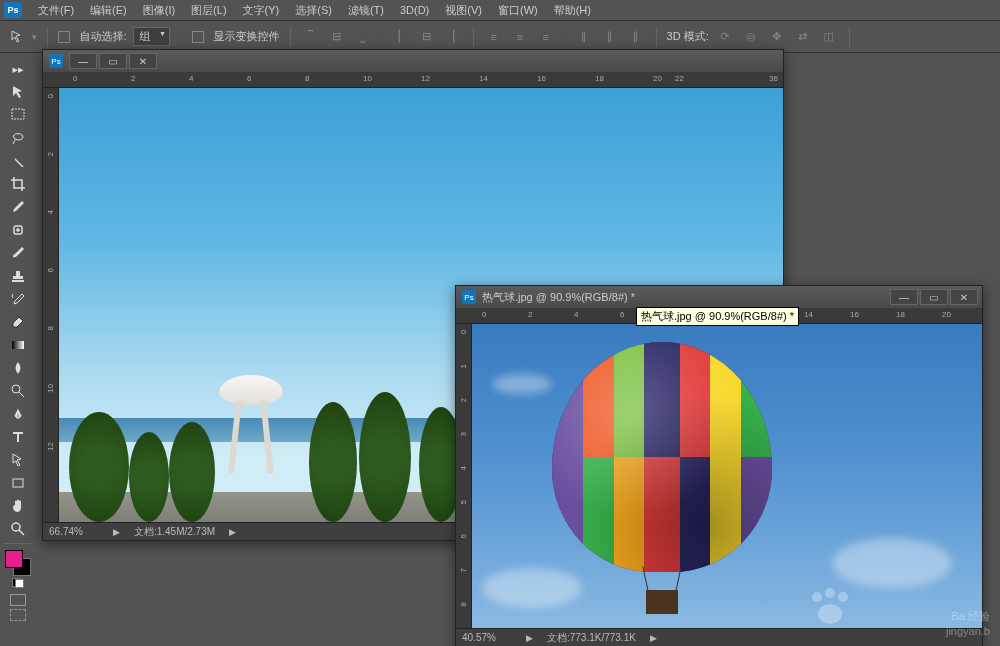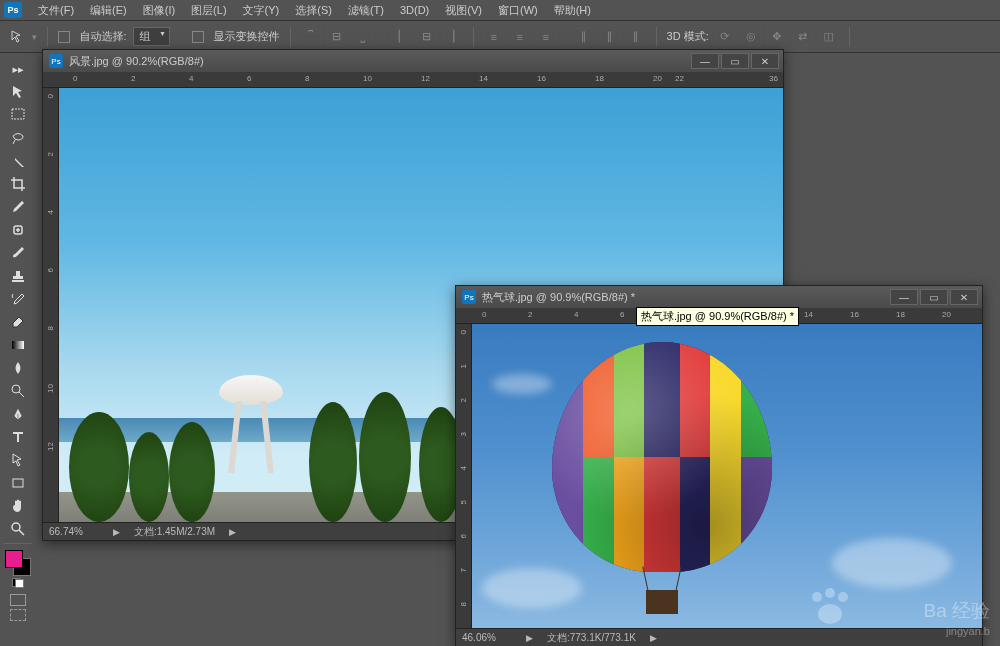--- a/index.html
+++ b/index.html
@@ -255,21 +255,20 @@
   <div class="minicol"></div>
   <div class="mode-icons">
     <div></div>
     <div style="border-style:dashed"></div>
   </div>
 </div>
 
 <div class="docwin" style="left:42px; top:49px; width:742px;">
   <div class="doc-titlebar">
     <div class="ps-mini">Ps</div>
-    <div class="doc-title">风景.jpg @ 90.2%(RGB/8#)</div>
     <div class="winbtns">
       <div class="winbtn">—</div>
       <div class="winbtn">▭</div>
       <div class="winbtn">✕</div>
     </div>
   </div>
   <div class="ruler-h">
     <span style="left:30px">0</span>
     <span style="left:88px">2</span>
     <span style="left:146px">4</span>
@@ -396,29 +395,29 @@
           <div class="panel" style="left:72%;width:14%;background:linear-gradient(#f9d92e 50%,#f9d92e 50%)"></div>
           <div class="panel" style="left:86%;width:14%;background:linear-gradient(#36b04a 50%,#6a4ea0 50%)"></div>
           <div style="position:absolute;inset:0;background:radial-gradient(circle at 35% 30%, rgba(255,255,255,.25), transparent 50%),radial-gradient(circle at 70% 80%, rgba(0,0,0,.35), transparent 55%)"></div>
         </div>
         <div class="ropes"></div>
         <div class="basket"></div>
       </div>
     </div>
   </div>
   <div class="doc-status">
-    <span class="zoom">46.06%</span>
+    <span class="zoom">40.57%</span>
     <span class="play">▶</span>
     <span>文档:773.1K/773.1K</span>
     <span class="play">▶</span>
   </div>
   <div class="tooltip" style="left:180px;top:21px">热气球.jpg @ 90.9%(RGB/8#) *</div>
 </div>
 
 <div class="paw">
     <i style="left:2px;top:4px"></i>
     <i style="left:15px;top:0"></i>
     <i style="left:28px;top:4px"></i>
   </div>
 <div class="watermark">
-  <div style="font-size:19px;opacity:.5"><span>Ba</span> <span>经验</span></div>
+  <div style="font-size:11px;opacity:.5"><span>Ba</span> <span>经验</span></div>
   <div style="opacity:.5"><span>jingyan.b</span></div>
 </div>
 
 </body></html>

